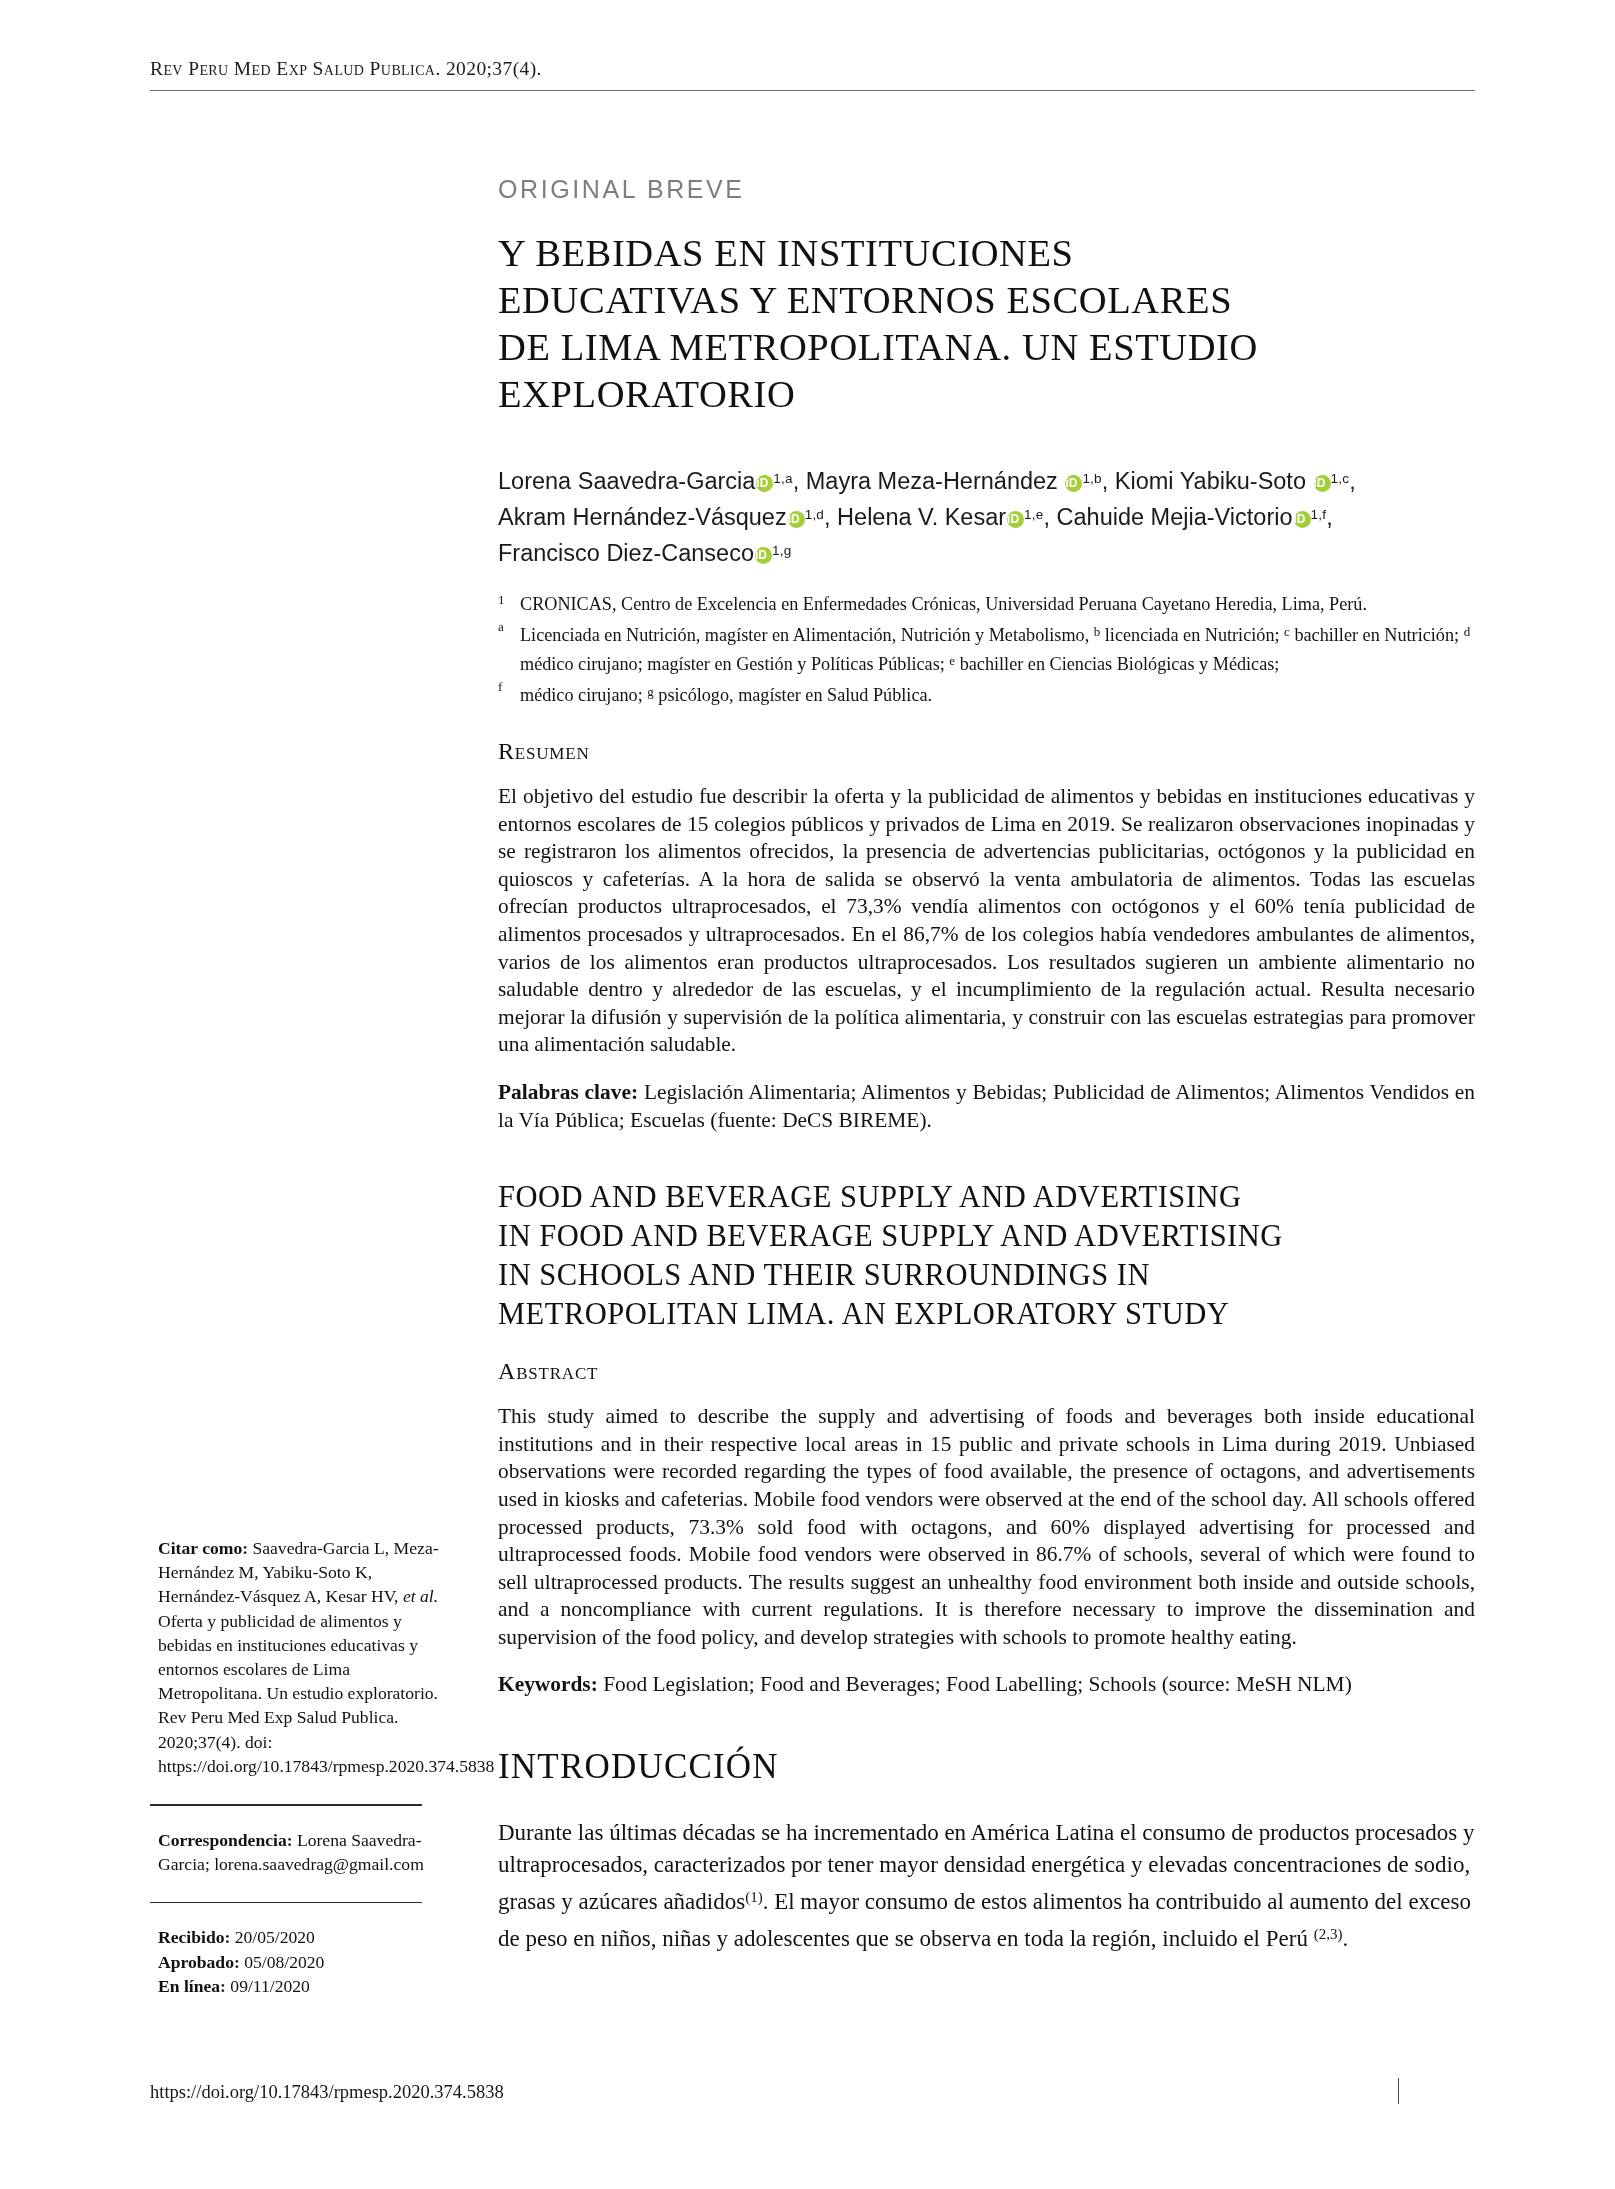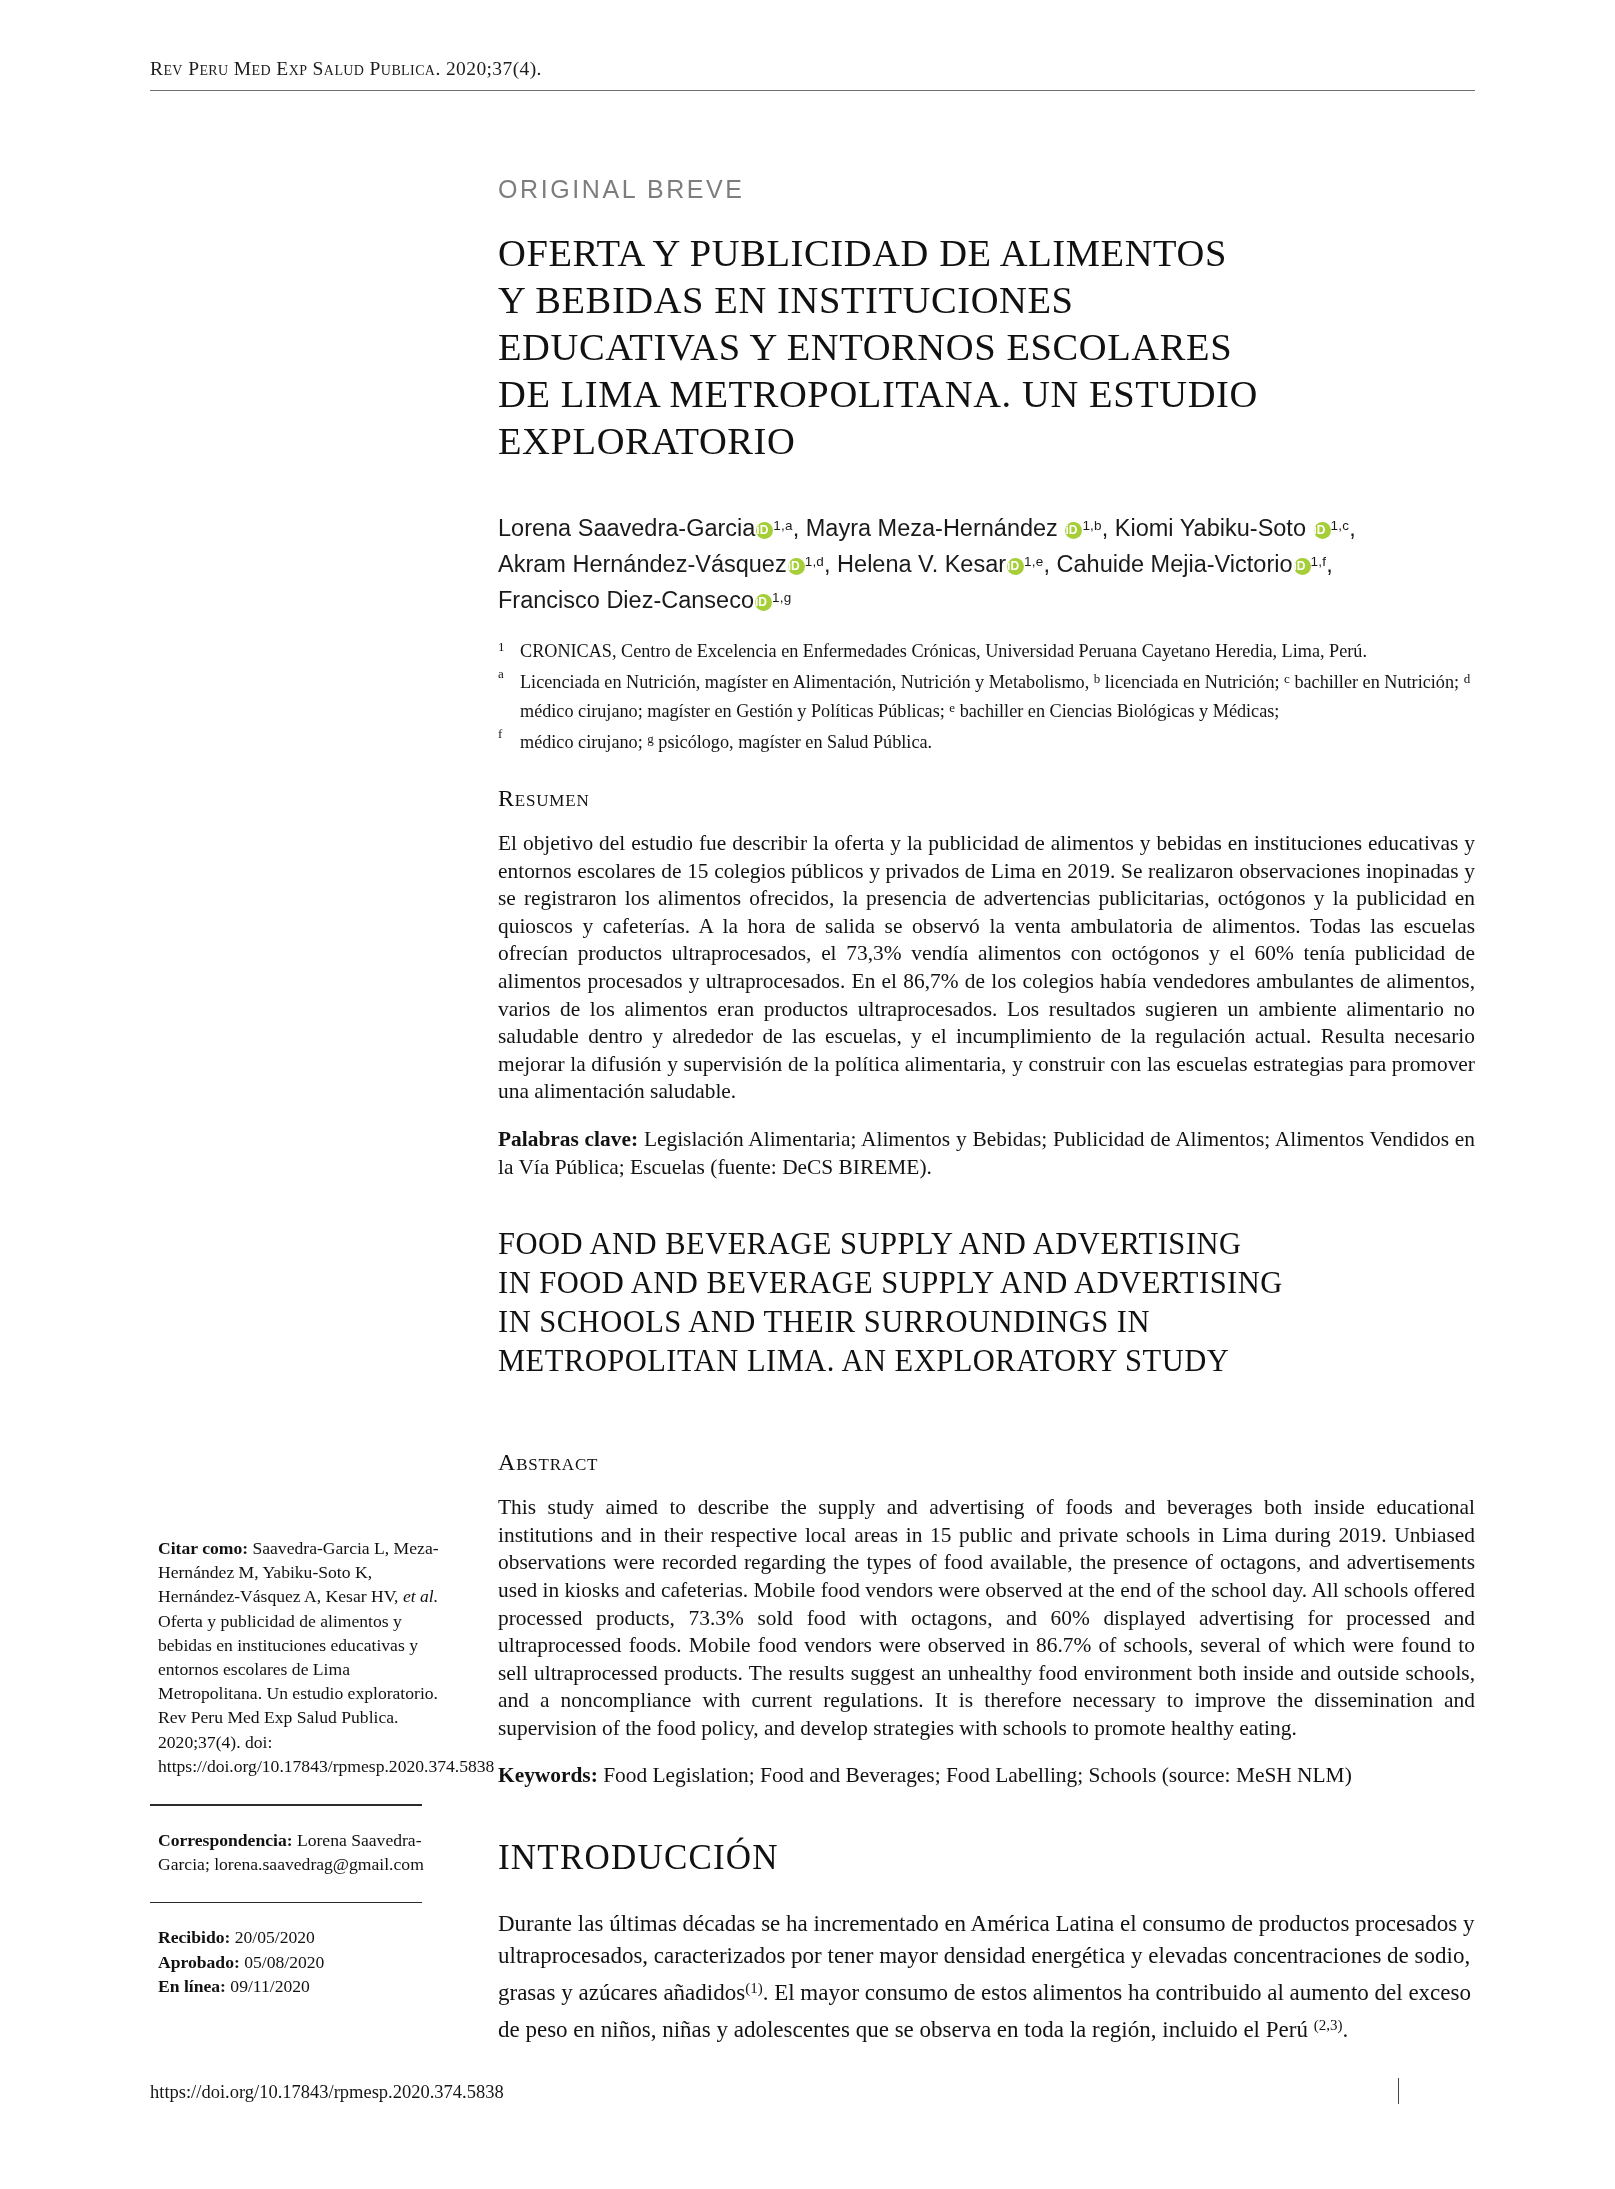--- a/index.html
+++ b/index.html
@@ -139,21 +139,21 @@
   }
   .para b { font-weight: bold; }
 
   .title-en {
     font-family: "Liberation Serif", "DejaVu Serif", serif;
     font-size: 30.5px;
     line-height: 39px;
     letter-spacing: 0.5px;
     color: #111;
     font-weight: 400;
-    margin: 44px 0 68px 0;
+    margin: 44px 0 24px 0;
   }
   .title-en .tl { display: block; }
 
   .h-intro {
     font-family: "Liberation Serif", "DejaVu Serif", serif;
     font-size: 35px;
     letter-spacing: 1.2px;
     color: #111;
     font-weight: 400;
     margin: 48px 0 30px 0;
@@ -210,21 +210,20 @@
 <div class="page">
 
   <div class="runhead">Rev Peru Med Exp Salud Publica. 2020;37(4).</div>
   <div class="runhead-rule"></div>
 
   <div class="main">
 
     <div class="kicker">ORIGINAL BREVE</div>
 
     <h1 class="title-es">
-      <span class="tl">OFERTA Y PUBLICIDAD DE ALIMENTOS</span>
       <span class="tl">Y BEBIDAS EN INSTITUCIONES</span>
       <span class="tl">EDUCATIVAS Y ENTORNOS ESCOLARES</span>
       <span class="tl">DE LIMA METROPOLITANA. UN ESTUDIO</span>
       <span class="tl">EXPLORATORIO</span>
     </h1>
 
     <div class="authors"><span>Lorena Saavedra-Garcia</span><span class="orcid">iD</span><span class="sup">1,a</span><span>, </span><span>Mayra Meza-Hernández</span> <span class="orcid">iD</span><span class="sup">1,b</span><span>, </span><span>Kiomi Yabiku-Soto</span> <span class="orcid">iD</span><span class="sup">1,c</span><span>,</span><br><span>Akram Hernández-Vásquez</span><span class="orcid">iD</span><span class="sup">1,d</span><span>, </span><span>Helena V. Kesar</span><span class="orcid">iD</span><span class="sup">1,e</span><span>, </span><span>Cahuide Mejia-Victorio</span><span class="orcid">iD</span><span class="sup">1,f</span><span>,</span><br><span>Francisco Diez-Canseco</span><span class="orcid">iD</span><span class="sup">1,g</span></div>
 
     <div class="affils">
       <div class="affil-row">

